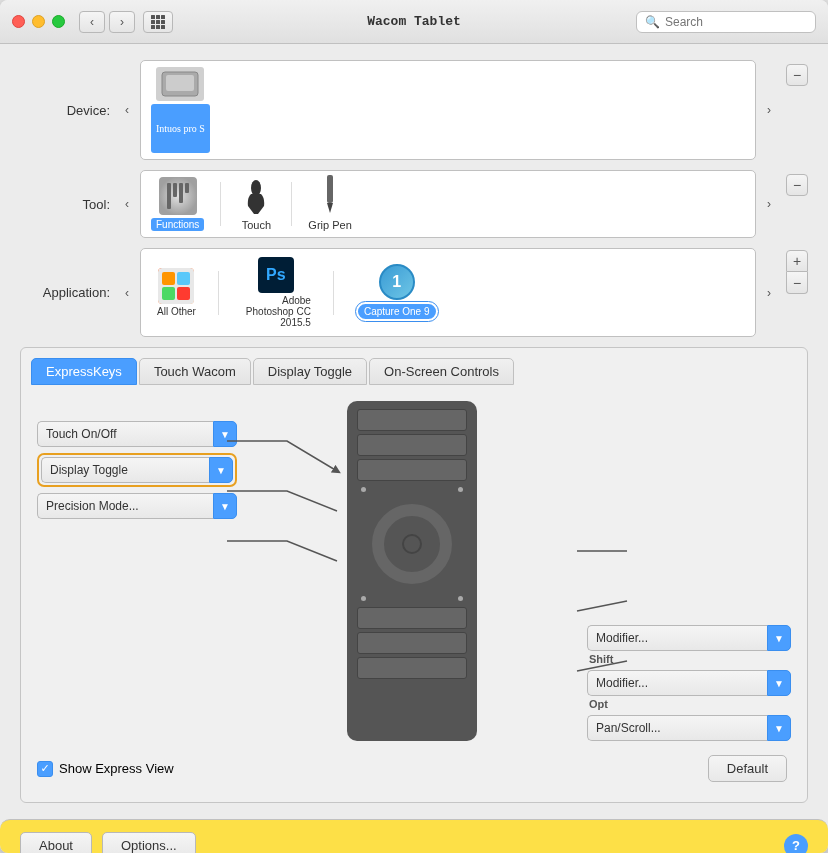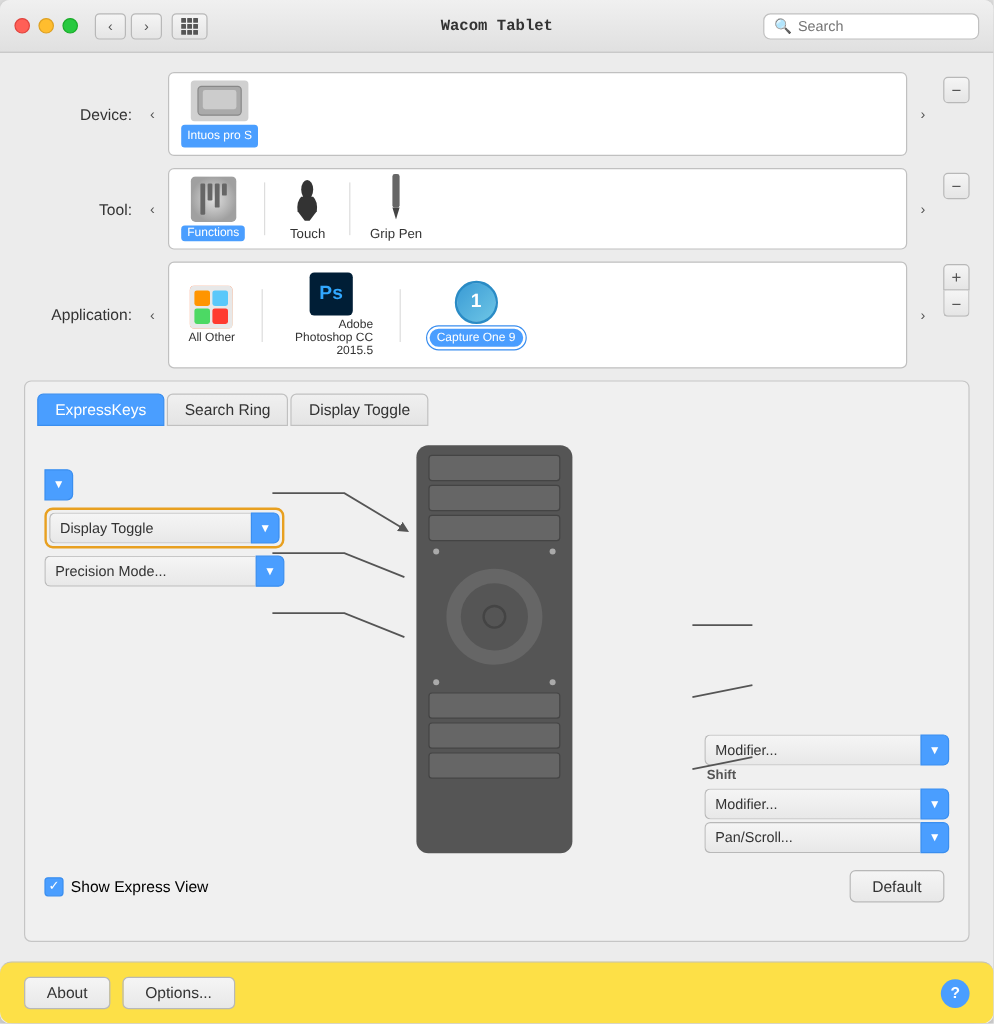--- a/index.html
+++ b/index.html
@@ -178,22 +178,23 @@
       border-radius: 3px;
       display: flex;
       align-items: center;
       justify-content: center;
       font-size: 18px;
     }
     .device-badge {
       background: #4a9eff;
       color: white;
       font-size: 10px;
-      padding: 4px 5px;
+      padding: 19px 5px;
       border-radius: 3px;
+      font-family: Liberation Serif, serif;
     }
     .tool-item {
       display: flex;
       flex-direction: column;
       align-items: center;
       gap: 3px;
     }
     .tool-badge {
       background: #4a9eff;
       color: white;
@@ -763,29 +764,31 @@
       </div>
       <div class="plus-minus-group">
         <div class="pm-top">+</div>
         <div class="pm-bottom">−</div>
       </div>
     </div>
 
     <div class="tab-panel">
       <div class="tabs-bar">
         <div class="tab active">ExpressKeys</div>
-        <div class="tab inactive">Search Ring</div>
+        <div class="tab inactive">Touch Wacom</div>
         <div class="tab inactive">Display Toggle</div>
+        <div class="tab inactive">On-Screen Controls</div>
       </div>
       <div class="tab-content">
         <div class="ek-main">
 
           <div class="left-controls">
 
             <div class="dropdown-row">
+              <div class="dropdown-select">Touch On/Off</div>
               <div class="dropdown-btn">▼</div>
             </div>
 
             <div style="border: 2px solid #e8a020; border-radius: 7px; padding: 2px;">
               <div class="dropdown-row">
                 <div class="dropdown-select">Display Toggle</div>
                 <div class="dropdown-btn">▼</div>
               </div>
             </div>
 
@@ -854,20 +857,21 @@
                 <div class="right-dropdown-btn">▼</div>
               </div>
               <div class="modifier-label">Shift</div>
             </div>
 
             <div class="right-dropdown-group">
               <div class="right-dropdown-row">
                 <div class="right-dropdown-select">Modifier...</div>
                 <div class="right-dropdown-btn">▼</div>
               </div>
+              <div class="modifier-label">Opt</div>
             </div>
 
             <div class="right-dropdown-group">
               <div class="right-dropdown-row">
                 <div class="right-dropdown-select">Pan/Scroll...</div>
                 <div class="right-dropdown-btn">▼</div>
               </div>
             </div>
           </div>
         </div>

